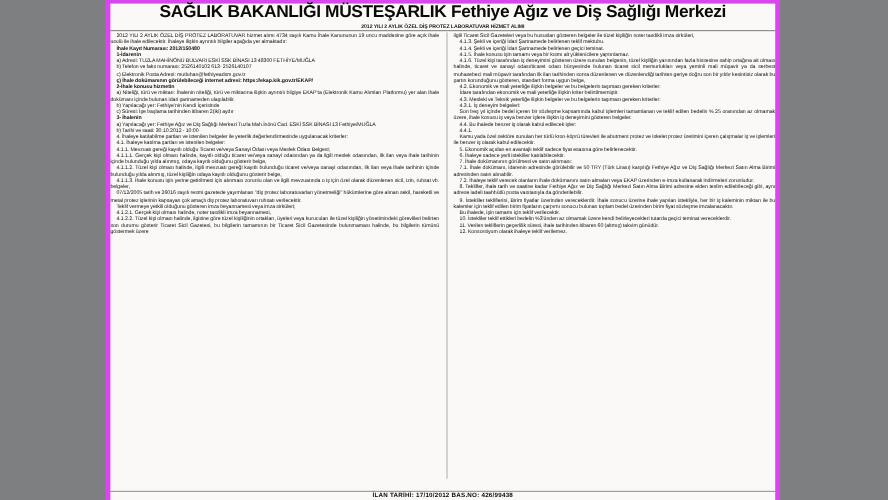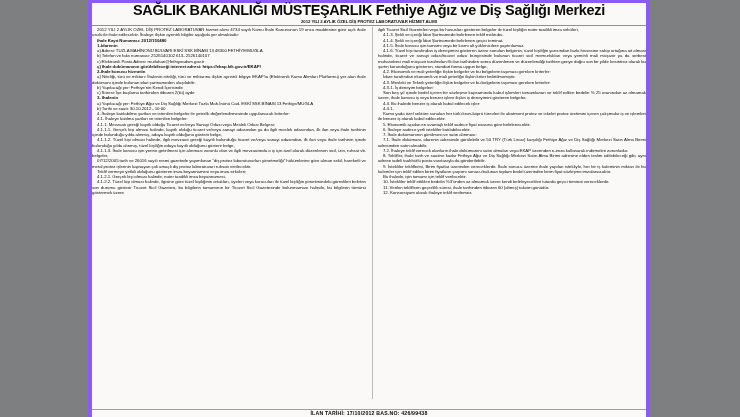--- a/index.html
+++ b/index.html
@@ -3,21 +3,21 @@
 <meta charset="utf-8">
 <style>
   html,body{margin:0;padding:0;}
   body{
     width:740px;height:417px;overflow:hidden;
     background:#7d7f80;
     font-family:"Liberation Sans", sans-serif;
   }
   .page{
     position:absolute;left:88px;top:0;width:562px;height:417px;
-    background:#8b5cf6;
+    background:#d946ef;
     box-sizing:border-box;
     padding:2px 4px 0 4px;
     filter:contrast(1.05);
   }
   .paper-inner{
     width:100%;height:100%;
     background:#f4f3f1;
     position:relative;
   }
   

